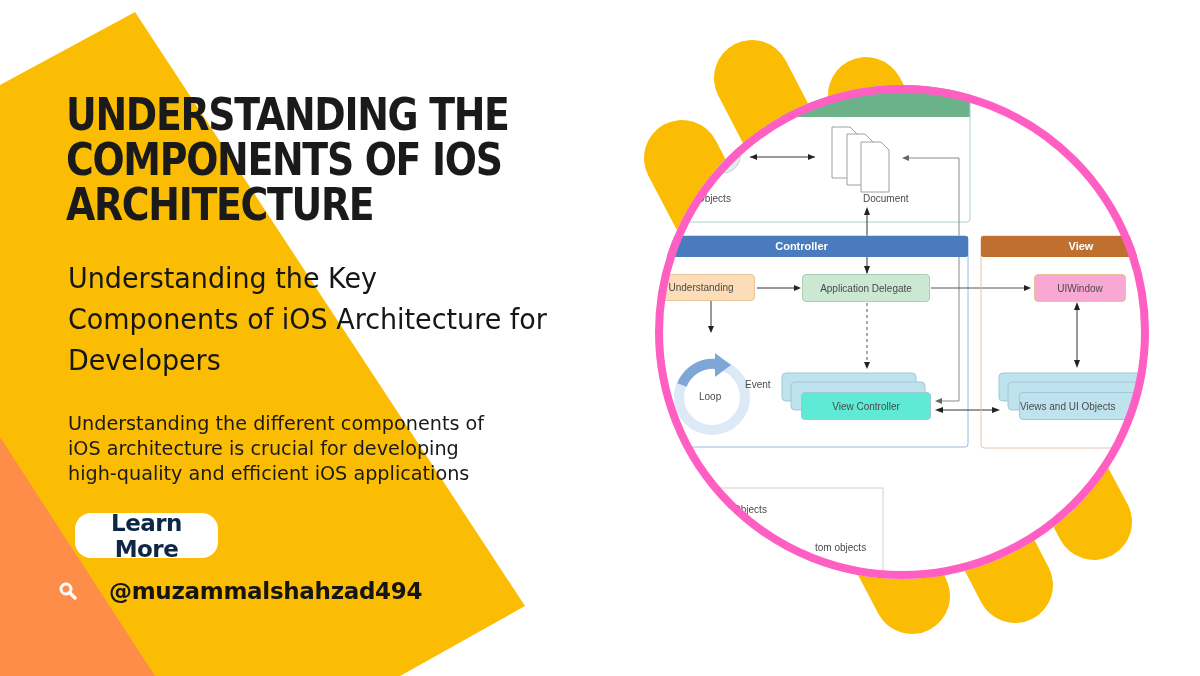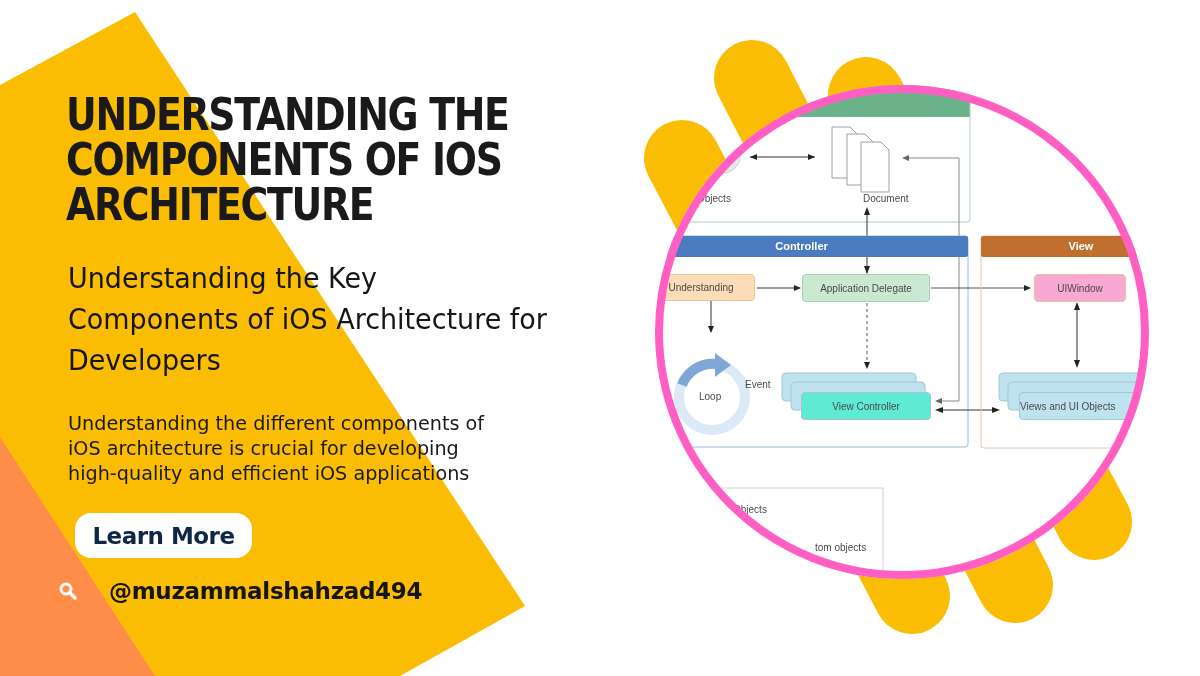--- a/index.html
+++ b/index.html
@@ -22,21 +22,21 @@
     }
     .subtitle span { display: block; }
     .body-text {
       position: absolute; left: 68px; top: 411px; margin: 0;
       font-family: "DejaVu Sans", sans-serif; font-size: 20px; line-height: 25px;
       color: #1a1a1a; white-space: nowrap;
       transform: scaleX(0.96); transform-origin: left top;
     }
     .body-text span { display: block; }
     .learn-btn {
-      position: absolute; left: 75px; top: 513px; width: 177px; height: 45px;
+      position: absolute; left: 75px; top: 513px; width: 143px; height: 45px;
       background: #ffffff; border-radius: 16px; border: none;
       font-family: "DejaVu Sans", sans-serif; font-weight: 700; font-size: 23px;
       color: #0f2747; letter-spacing: -0.5px; padding: 8px; cursor: pointer;
       display: flex; align-items: center; justify-content: center;
     }
     .handle {
       position: absolute; left: 58px; top: 578px; display: flex; align-items: center; gap: 10px;
     }
     .handle-icon { width: 20px; height: 20px; display: block; }
     .handle-text {

